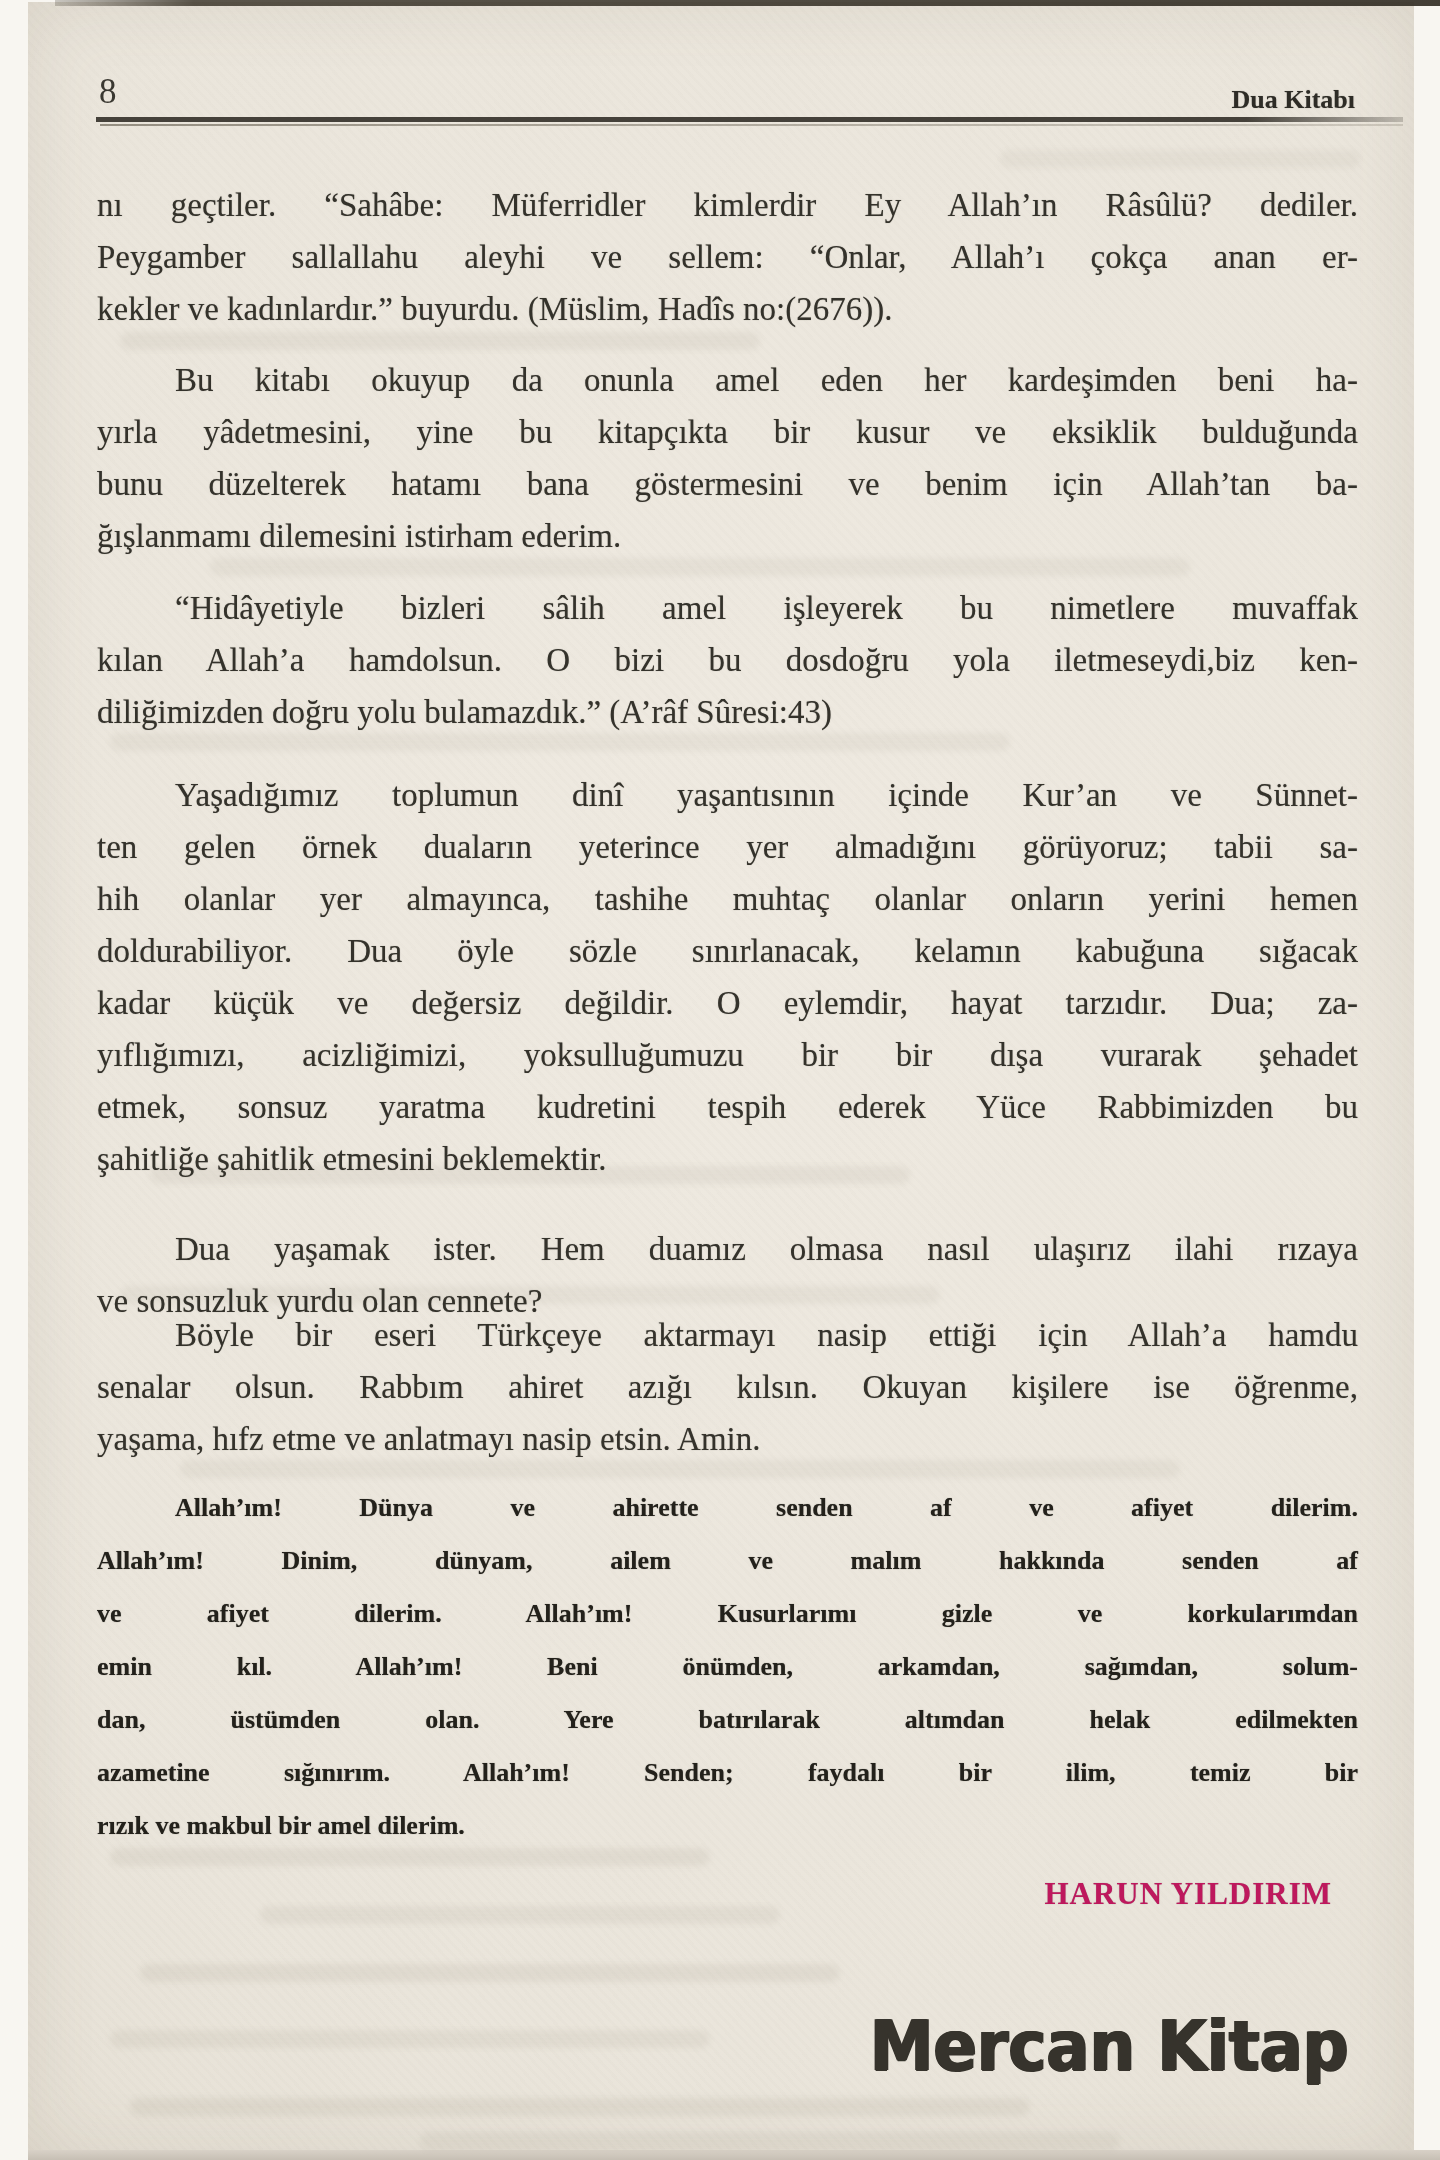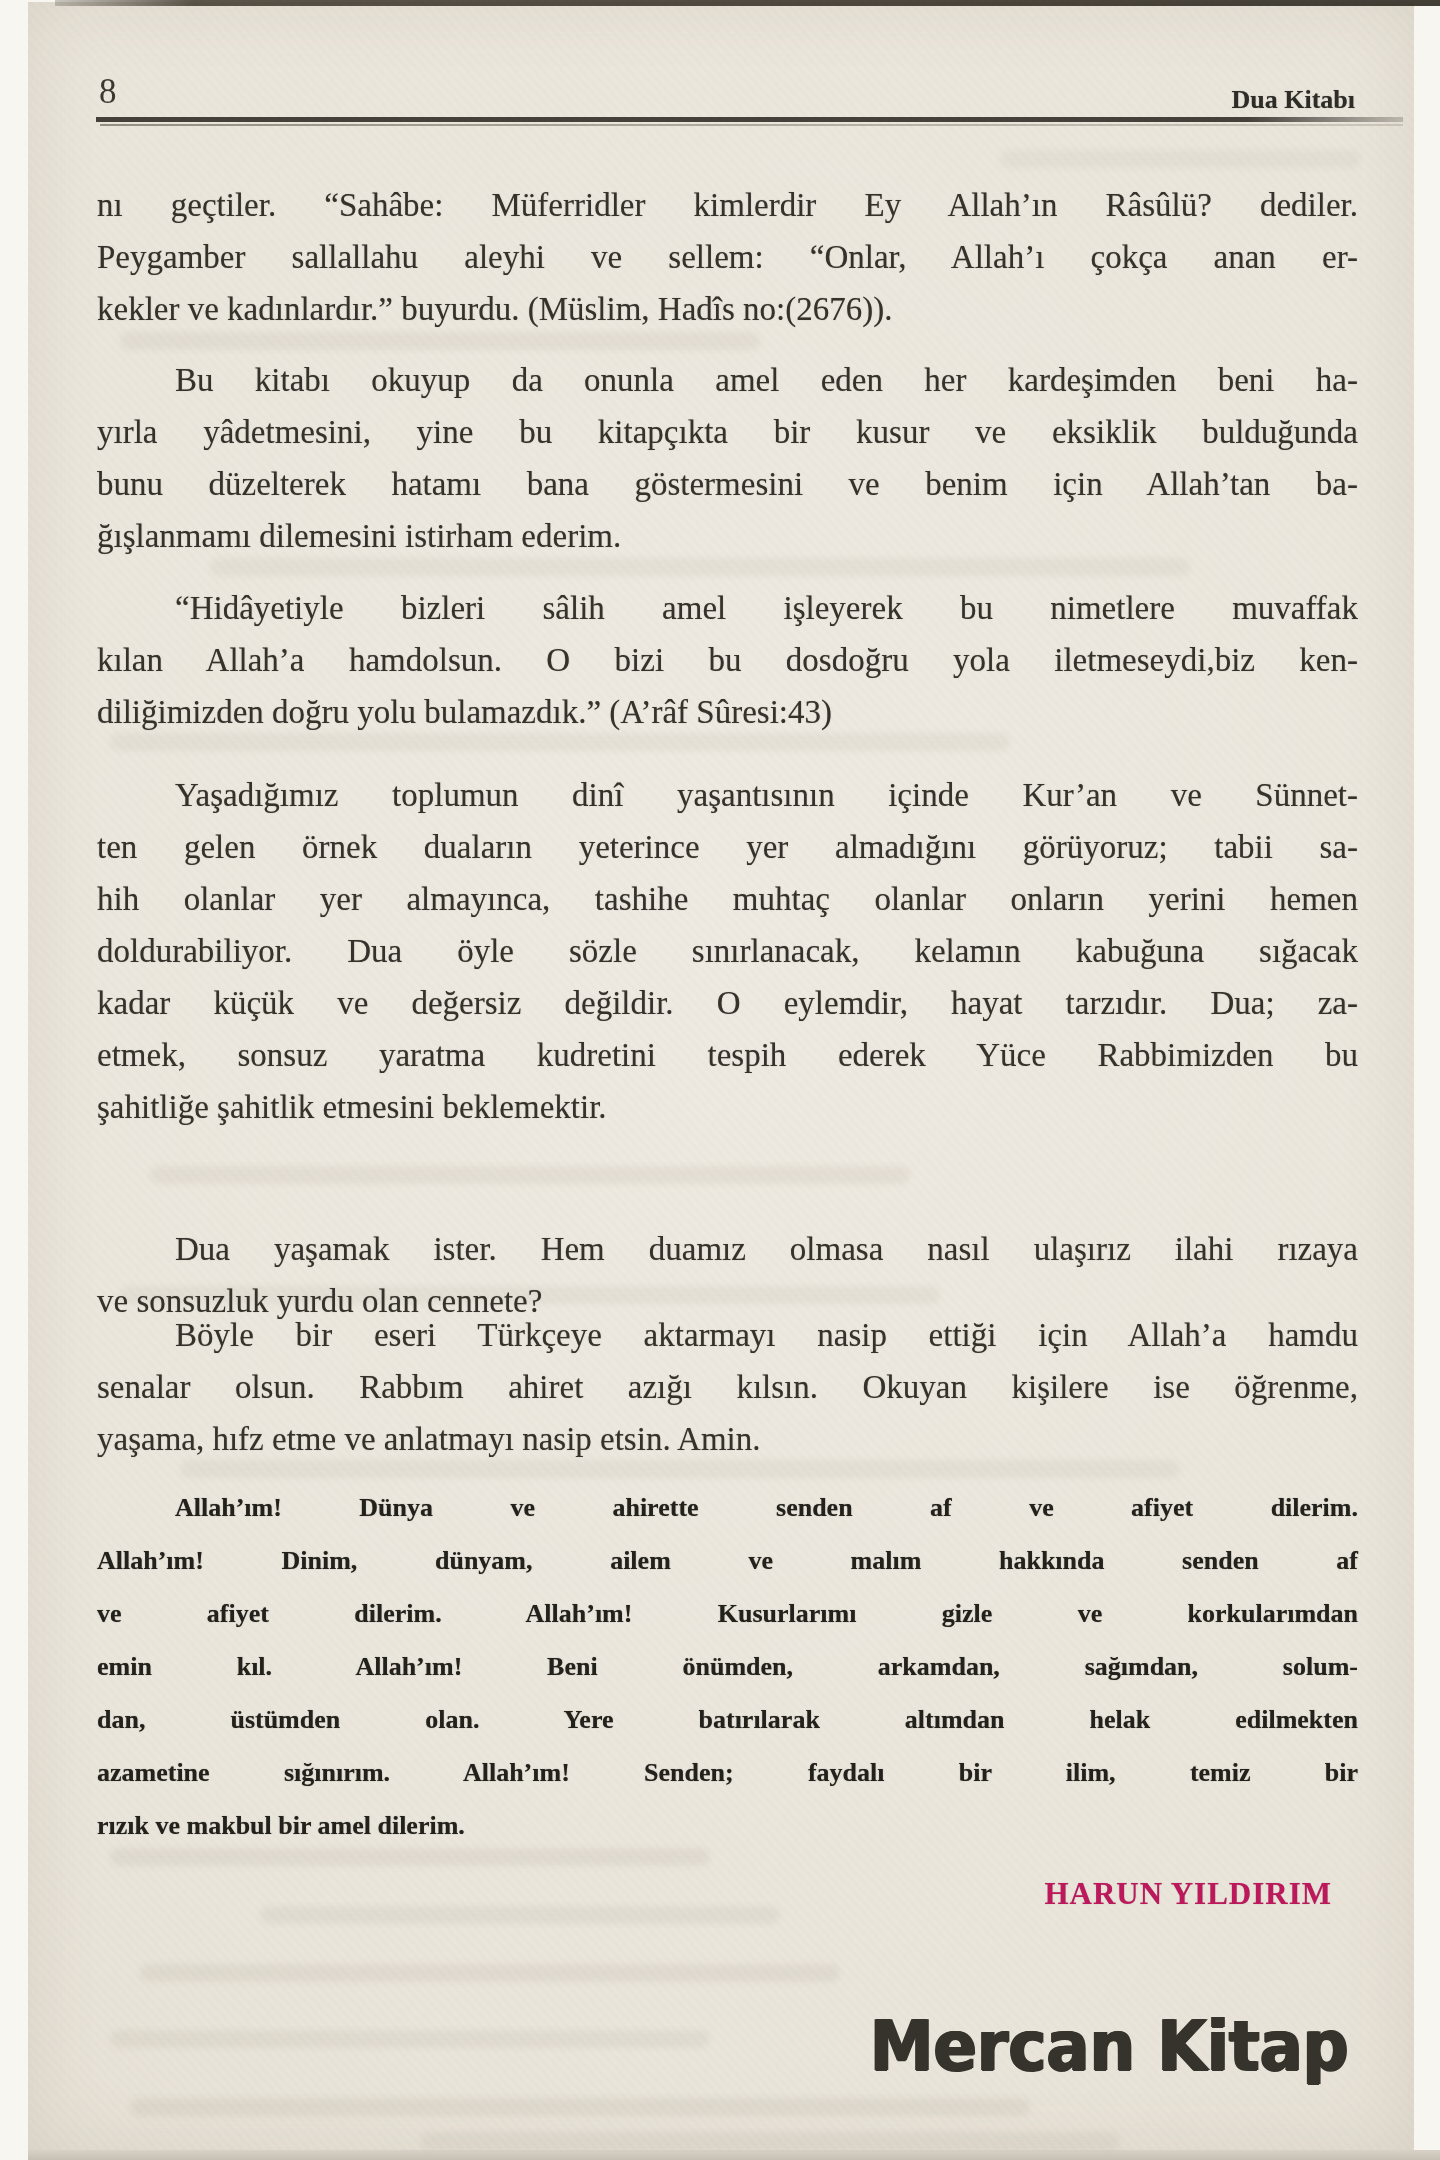--- a/index.html
+++ b/index.html
@@ -83,20 +83,21 @@
     <div class="ln">kılan Allah’a hamdolsun. O bizi bu dosdoğru yola iletmeseydi,biz ken-</div>
     <div class="ln last">diliğimizden doğru yolu bulamazdık.” (A’râf Sûresi:43)</div>
   </div>
 
   <div class="para p4">
     <div class="ln indent">Yaşadığımız toplumun dinî yaşantısının içinde Kur’an ve Sünnet-</div>
     <div class="ln">ten gelen örnek duaların yeterince yer almadığını görüyoruz; tabii sa-</div>
     <div class="ln">hih olanlar yer almayınca, tashihe muhtaç olanlar onların yerini hemen</div>
     <div class="ln">doldurabiliyor. Dua öyle sözle sınırlanacak, kelamın kabuğuna sığacak</div>
     <div class="ln">kadar küçük ve değersiz değildir. O eylemdir, hayat tarzıdır. Dua; za-</div>
+    <div class="ln">yıflığımızı, acizliğimizi, yoksulluğumuzu bir bir dışa vurarak şehadet</div>
     <div class="ln">etmek, sonsuz yaratma kudretini tespih ederek Yüce Rabbimizden bu</div>
     <div class="ln last">şahitliğe şahitlik etmesini beklemektir.</div>
   </div>
 
   <div class="para p5">
     <div class="ln indent">Dua yaşamak ister. Hem duamız olmasa nasıl ulaşırız ilahi rızaya</div>
     <div class="ln last">ve sonsuzluk yurdu olan cennete?</div>
   </div>
 
   <div class="para p6">

